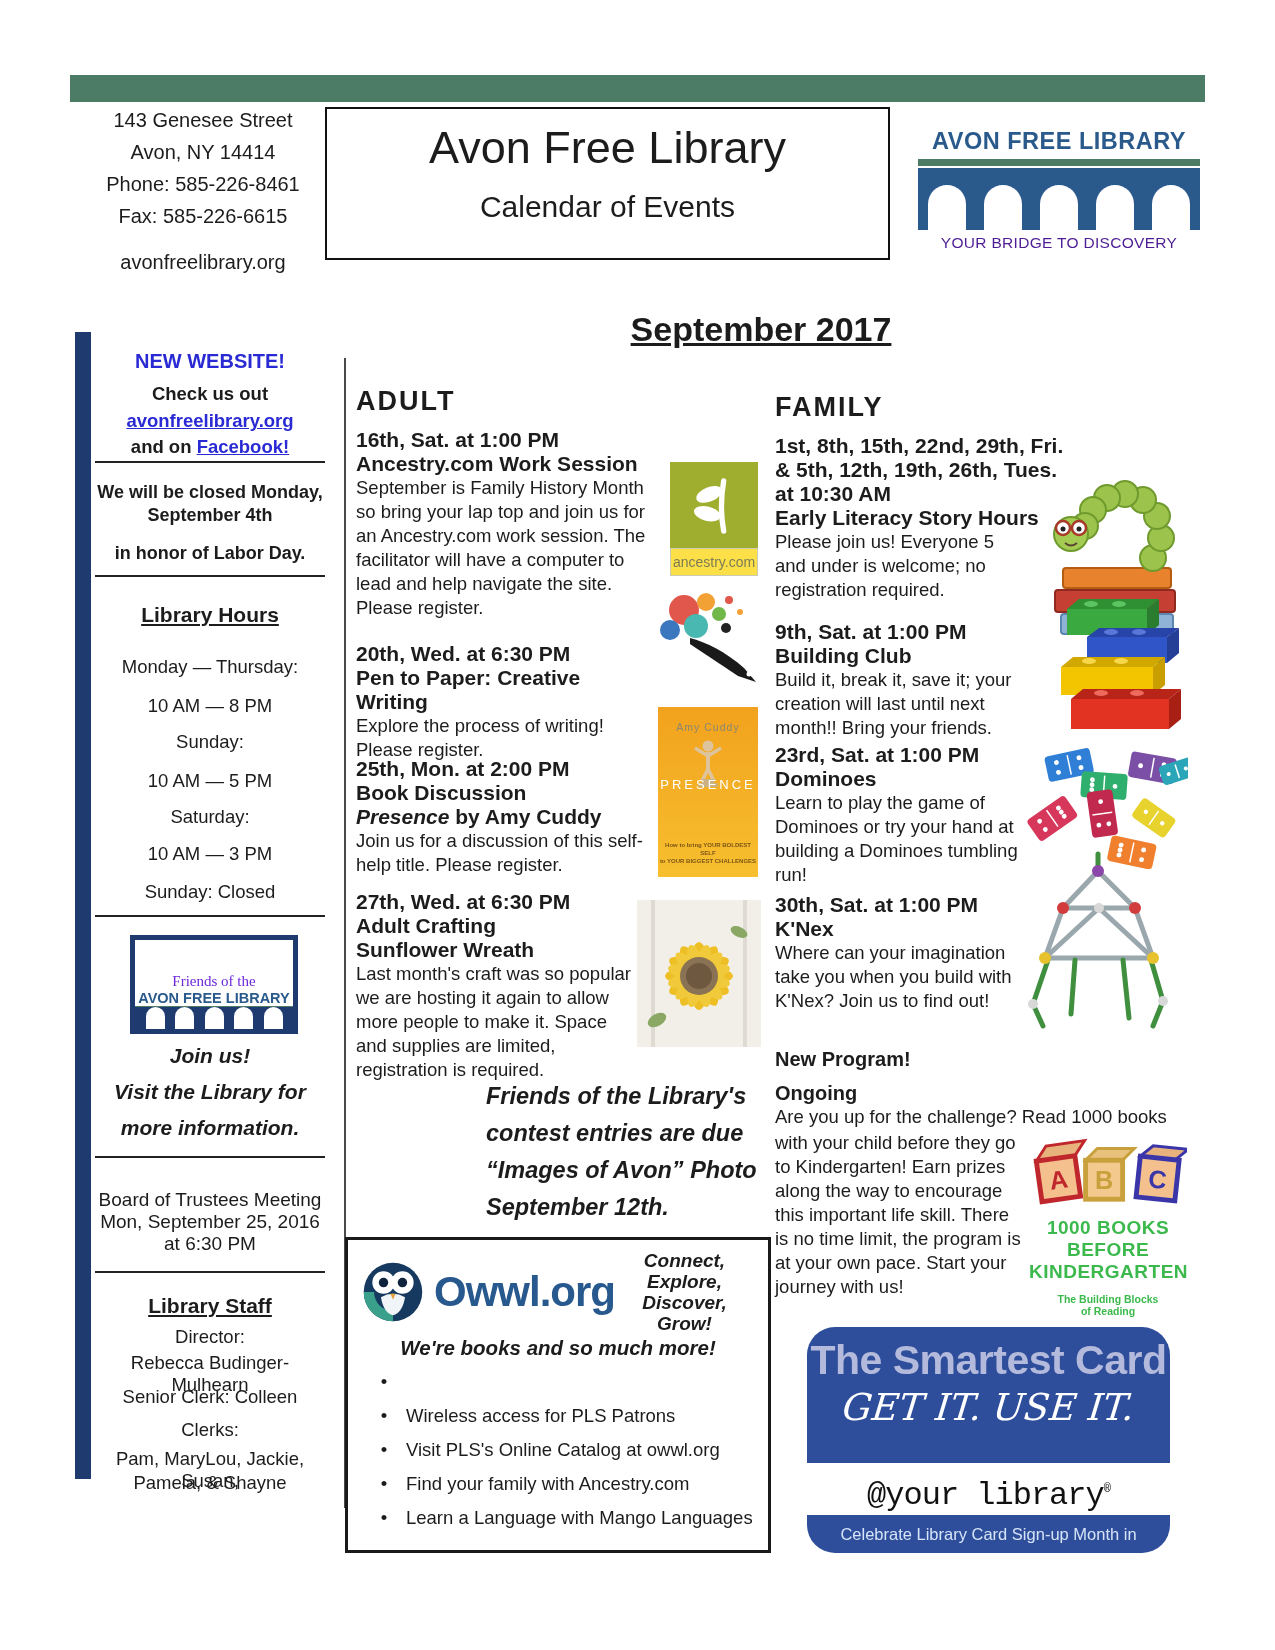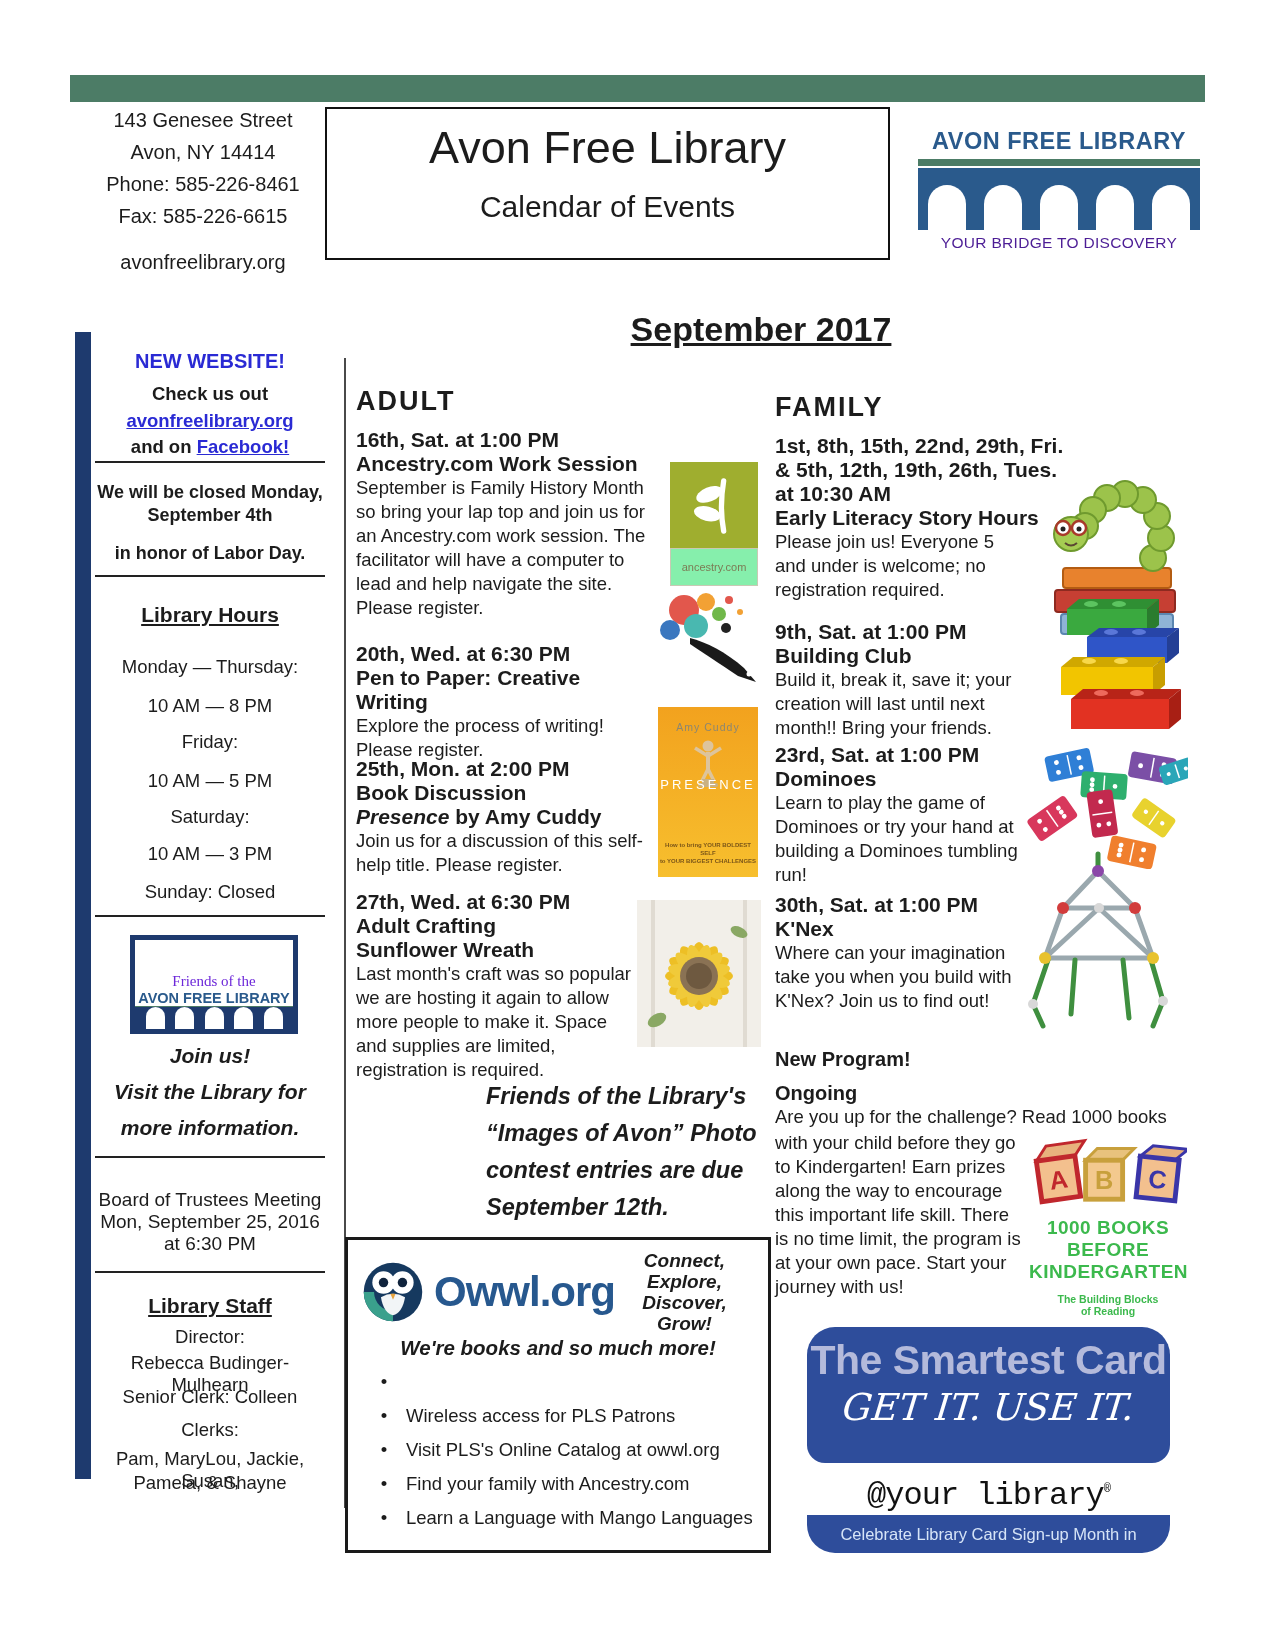--- a/index.html
+++ b/index.html
@@ -41,21 +41,21 @@
 .divider-v{left:344px;top:358px;width:2px;height:1150px;background:#4a4a4a;}
 .adult-col{left:356px;top:378px;width:412px;height:832px;}
 .family-col{left:775px;top:378px;width:412px;height:980px;}
 .col-heading{position:absolute;left:0;font-size:27px;font-weight:bold;letter-spacing:2px;}
 .ev{position:absolute;font-size:18.5px;line-height:24px;}
 .ev .d,.ev .t{font-weight:bold;font-size:21px;line-height:24px;}
 .contest-text{position:absolute;font-size:23.5px;font-weight:bold;font-style:italic;line-height:37px;}
 
 .img-ancestry{left:314px;top:84px;width:88px;}
 .ancestry-sq{width:88px;height:86px;background:#9fae2f;display:flex;align-items:center;justify-content:center;}
-.ancestry-cap{height:38px;background:#86efac;border:1px solid #c9c9b4;font-size:11px;color:#7c7c55;display:flex;align-items:center;justify-content:center;}
+.ancestry-cap{height:28px;background:#fde047;border:1px solid #c9c9b4;font-size:14px;color:#7c7c55;display:flex;align-items:center;justify-content:center;}
 .img-pen{left:300px;top:212px;width:106px;height:95px;}
 .img-book{left:302px;top:329px;width:100px;height:170px;background:linear-gradient(180deg,#f2a21e,#f7bf2e);text-align:center;position:absolute;}
 .book-author{font-size:10.5px;color:#8c8670;margin-top:14px;letter-spacing:1px;}
 .book-title{position:absolute;top:70px;left:0;width:100%;color:#fff;font-size:13px;letter-spacing:3px;z-index:2;}
 .book-man{position:absolute;top:32px;left:32px;z-index:1;}
 .book-sub{position:absolute;bottom:12px;left:0;width:100%;font-size:6px;line-height:8px;color:#7a5518;font-weight:bold;}
 .img-wreath{left:281px;top:522px;width:124px;height:147px;}
 .img-camera{left:17px;top:697px;width:97px;height:132px;border:6px solid #3c3c3c;background:#fff;padding:5px;}
 .camera-teal{background:#56c4bc;width:100%;height:100%;position:relative;}
 .smile-bubble{position:absolute;top:6px;left:10px;width:54px;height:30px;background:#f0d832;border-radius:50%;display:flex;align-items:center;justify-content:center;color:#fff;font-weight:bold;font-size:11px;font-style:italic;}
@@ -78,21 +78,21 @@
 .img-knex{left:228px;top:468px;}
 .np-label{position:absolute;font-weight:bold;font-size:20px;}
 .prog-line1{position:absolute;left:0;top:728px;width:420px;font-size:18.5px;}
 .prog-row{position:absolute;left:0;top:753px;width:412px;display:flex;}
 .prog-text{width:252px;font-size:18.5px;line-height:24px;}
 .prog-graphic{width:158px;margin-left:auto;text-align:center;}
 .books1000{color:#3cb94d;font-weight:bold;font-size:19px;line-height:22px;margin-top:6px;letter-spacing:.5px;}
 .books1000-tag{color:#3cb94d;font-weight:bold;font-size:10.5px;line-height:12px;margin-top:10px;}
 
 .smartcard{left:807px;top:1327px;width:363px;height:226px;border-radius:28px;overflow:hidden;}
-.sc-top{height:136px;background:#2e4d9b;text-align:center;border-radius:18px;}
+.sc-top{height:136px;background:#2e4d9b;text-align:center;}
 .sc-l1{font-size:41px;font-weight:bold;color:#b4badb;padding-top:10px;letter-spacing:-.5px;}
 .sc-l2{font-size:37px;font-style:italic;font-family:"DejaVu Serif",serif;color:#fff;transform:skewX(-6deg);margin-top:2px;}
 .sc-mid{height:52px;background:#fff;text-align:center;color:#111;font-family:"Liberation Mono",monospace;font-weight:normal;font-size:32px;line-height:52px;letter-spacing:-1px;}
 .sc-mid sup{font-size:12px;}
 .sc-bot{height:38px;background:#2e4d9b;color:#d6e4f7;text-align:center;font-size:16.5px;line-height:38px;}
 </style>
 </head>
 <body>
 
 <div class="page">
@@ -133,21 +133,21 @@
     <div class="sb bold" style="top:45px;">Check us out</div>
     <div class="sb" style="top:72px;"><span class="sb-link">avonfreelibrary.org</span></div>
     <div class="sb bold" style="top:98px;"><span>and on </span><span class="sb-link">Facebook!</span></div>
     <div class="sb-hr" style="top:123px;"></div>
     <div class="sb bold" style="top:143px;font-size:18px;line-height:23px;">We will be closed Monday, September 4th</div>
     <div class="sb bold" style="top:205px;font-size:18px;">in honor of Labor Day.</div>
     <div class="sb-hr" style="top:237px;"></div>
     <div class="sb sb-title" style="top:265px;">Library Hours</div>
     <div class="sb" style="top:318px;">Monday — Thursday:</div>
     <div class="sb" style="top:357px;">10 AM — 8 PM</div>
-    <div class="sb" style="top:393px;">Friday:</div>
+    <div class="sb" style="top:393px;">Sunday:</div>
     <div class="sb" style="top:432px;">10 AM — 5 PM</div>
     <div class="sb" style="top:468px;">Saturday:</div>
     <div class="sb" style="top:505px;">10 AM — 3 PM</div>
     <div class="sb" style="top:543px;">Sunday: Closed</div>
     <div class="sb-hr" style="top:577px;"></div>
     <div class="friends-box">
       <div class="friends-white">
         <div class="friends-l1">Friends of the</div>
         <div class="friends-l2">AVON FREE LIBRARY</div>
       </div>
@@ -274,22 +274,22 @@
               <ellipse rx="32" ry="9" transform="rotate(165)"></ellipse>
           </g>
           <circle r="19" fill="#8a7254"></circle>
             <circle r="13" fill="#6e5940"></circle>
         </g>
       </svg>
     </div>
 
     <div class="contest-text" style="left:130px;top:700px;width:292px;">
       <div>Friends of the Library's</div>
+      <div>contest entries are due</div>
       <div>“Images of Avon” Photo</div>
-      <div>contest entries are due</div>
       <div>September 12th.</div>
     </div>
   </div>
 
   <div class="abs owwl-box">
     <div class="owwl-head">
       <svg width="72" height="72" viewBox="0 0 72 72">
         <circle cx="36" cy="36" r="34" fill="#16395f"></circle>
         <path d="M36 70 A34 34 0 0 1 2 36 L14 36 A22 22 0 0 0 36 58 Z" fill="#3aa08c"></path>
         <circle cx="25" cy="25" r="13" fill="#fff"></circle>

